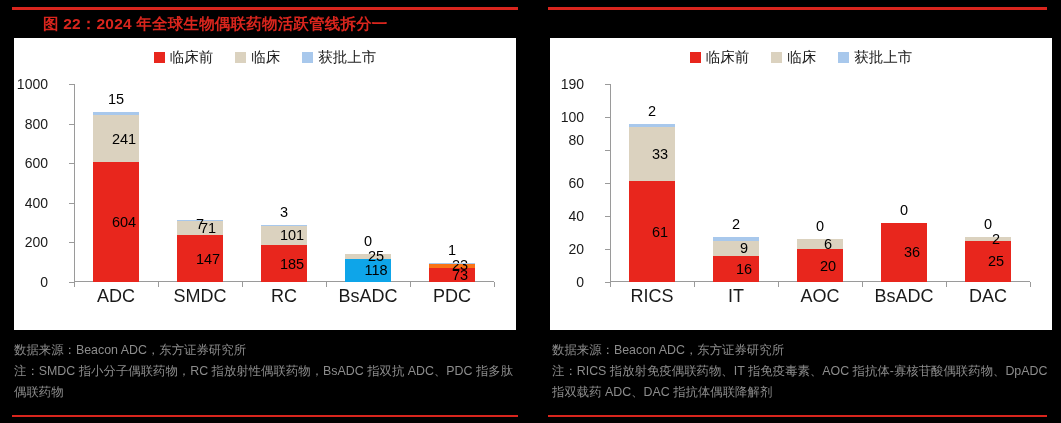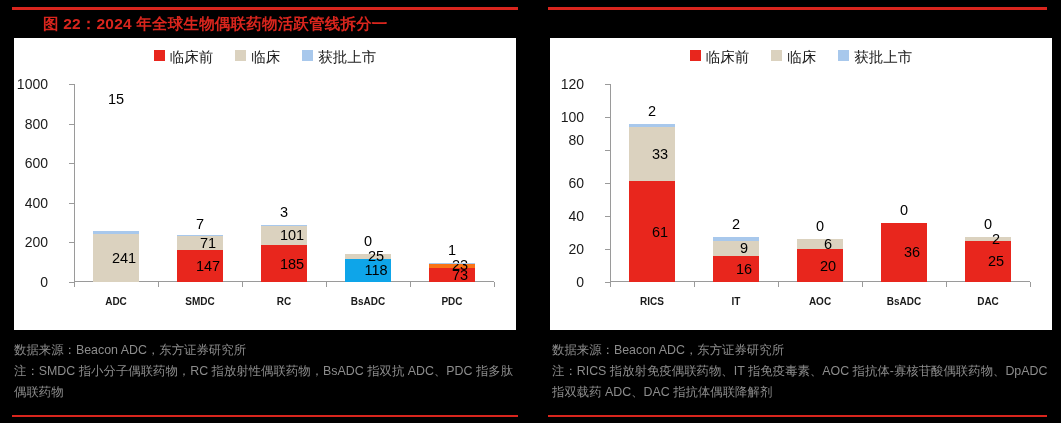--- a/index.html
+++ b/index.html
@@ -67,21 +67,21 @@
     position: absolute;
     top: 12px;
     left: 0; right: 0;
     display: flex;
     justify-content: center;
     align-items: center;
     gap: 22px;
   }
   .legend-item {
     display: flex;
-    align-items: flex-start;
+    align-items: center;
     gap: 5px;
   }
   .legend-swatch {
     width: 11px; height: 11px;
     display: inline-block;
   }
   .legend-label {
     font-size: 14.5px;
     color: #1a1a1a;
     line-height: 1;
@@ -175,25 +175,24 @@
     left: 50%;
     transform: translateX(-50%);
     font-size: 14.5px;
     color: #000;
     white-space: nowrap;
   }
   .x-label {
     position: absolute;
     left: 50%;
     transform: translateX(-50%);
-    top: 212px;
-    font-size: 10px;
+    top: 202px;
+    font-size: 18px;
     color: #1a1a1a;
     white-space: nowrap;
-    font-weight: bold;
   }
 
   
   .footnotes {
     position: absolute;
     left: 14px;
     top: 340px;
     width: 505px;
     color: #8c8c8c;
     font-size: 12.4px;
@@ -237,31 +236,34 @@
         </div>
       </div>
 
       <div class="plot">
         <div class="axis-area" id="axes-0">
           <div class="y-axis-line"></div>
           <div class="x-axis-line"></div>
           <div class="bars" id="bars-0">
               <div class="bar-slot">
                 <div class="bar-stack">
+                  <div class="seg" style="height: 119.592px; background: rgb(232, 38, 29);">
+                    <div class="seg-label">604</div>
+                  </div>
                   <div class="seg" style="height: 47.718px; background: rgb(219, 210, 191);">
                     <div class="seg-label">241</div>
                   </div>
                   <div class="seg" style="height: 2.97px; background: rgb(168, 200, 236);"></div>
                   <div class="top-label" style="bottom: 175.28px;">15</div>
                 </div>
                 <div class="x-label">ADC</div>
               </div>
               <div class="bar-slot">
                 <div class="bar-stack">
-                  <div class="seg" style="height: 32px; background: rgb(232, 38, 29);">
+                  <div class="seg" style="height: 47px; background: rgb(232, 38, 29);">
                     <div class="seg-label">147</div>
                   </div>
                   <div class="seg" style="height: 14.058px; background: rgb(219, 210, 191);">
                     <div class="seg-label" style="top: 50%;">71</div>
                   </div>
                   <div class="seg" style="height: 1.386px; background: rgb(168, 200, 236);"></div>
                   <div class="top-label" style="bottom: 49.55px;">7</div>
                 </div>
                 <div class="x-label">SMDC</div>
               </div>
@@ -423,21 +425,21 @@
             <div class="y-tick-label" style="top: 165px;">20</div>
             <div class="y-tick" style="top: 132px;"></div>
             <div class="y-tick-label" style="top: 132px;">40</div>
             <div class="y-tick" style="top: 99px;"></div>
             <div class="y-tick-label" style="top: 99px;">60</div>
             <div class="y-tick" style="top: 66px;"></div>
             <div class="y-tick-label" style="top: 56px;">80</div>
             <div class="y-tick" style="top: 33px;"></div>
             <div class="y-tick-label" style="top: 33px;">100</div>
             <div class="y-tick" style="top: 0px;"></div>
-            <div class="y-tick-label" style="top: 0px;">120</div>
+            <div class="y-tick-label" style="top: 0px;">190</div>
             <div class="x-tick" style="left: 0px;"></div>
             <div class="x-tick" style="left: 84px;"></div>
             <div class="x-tick" style="left: 168px;"></div>
             <div class="x-tick" style="left: 252px;"></div>
             <div class="x-tick" style="left: 336px;"></div>
             <div class="x-tick" style="left: 420px;"></div>
           </div>
       </div>
     </div>
 

